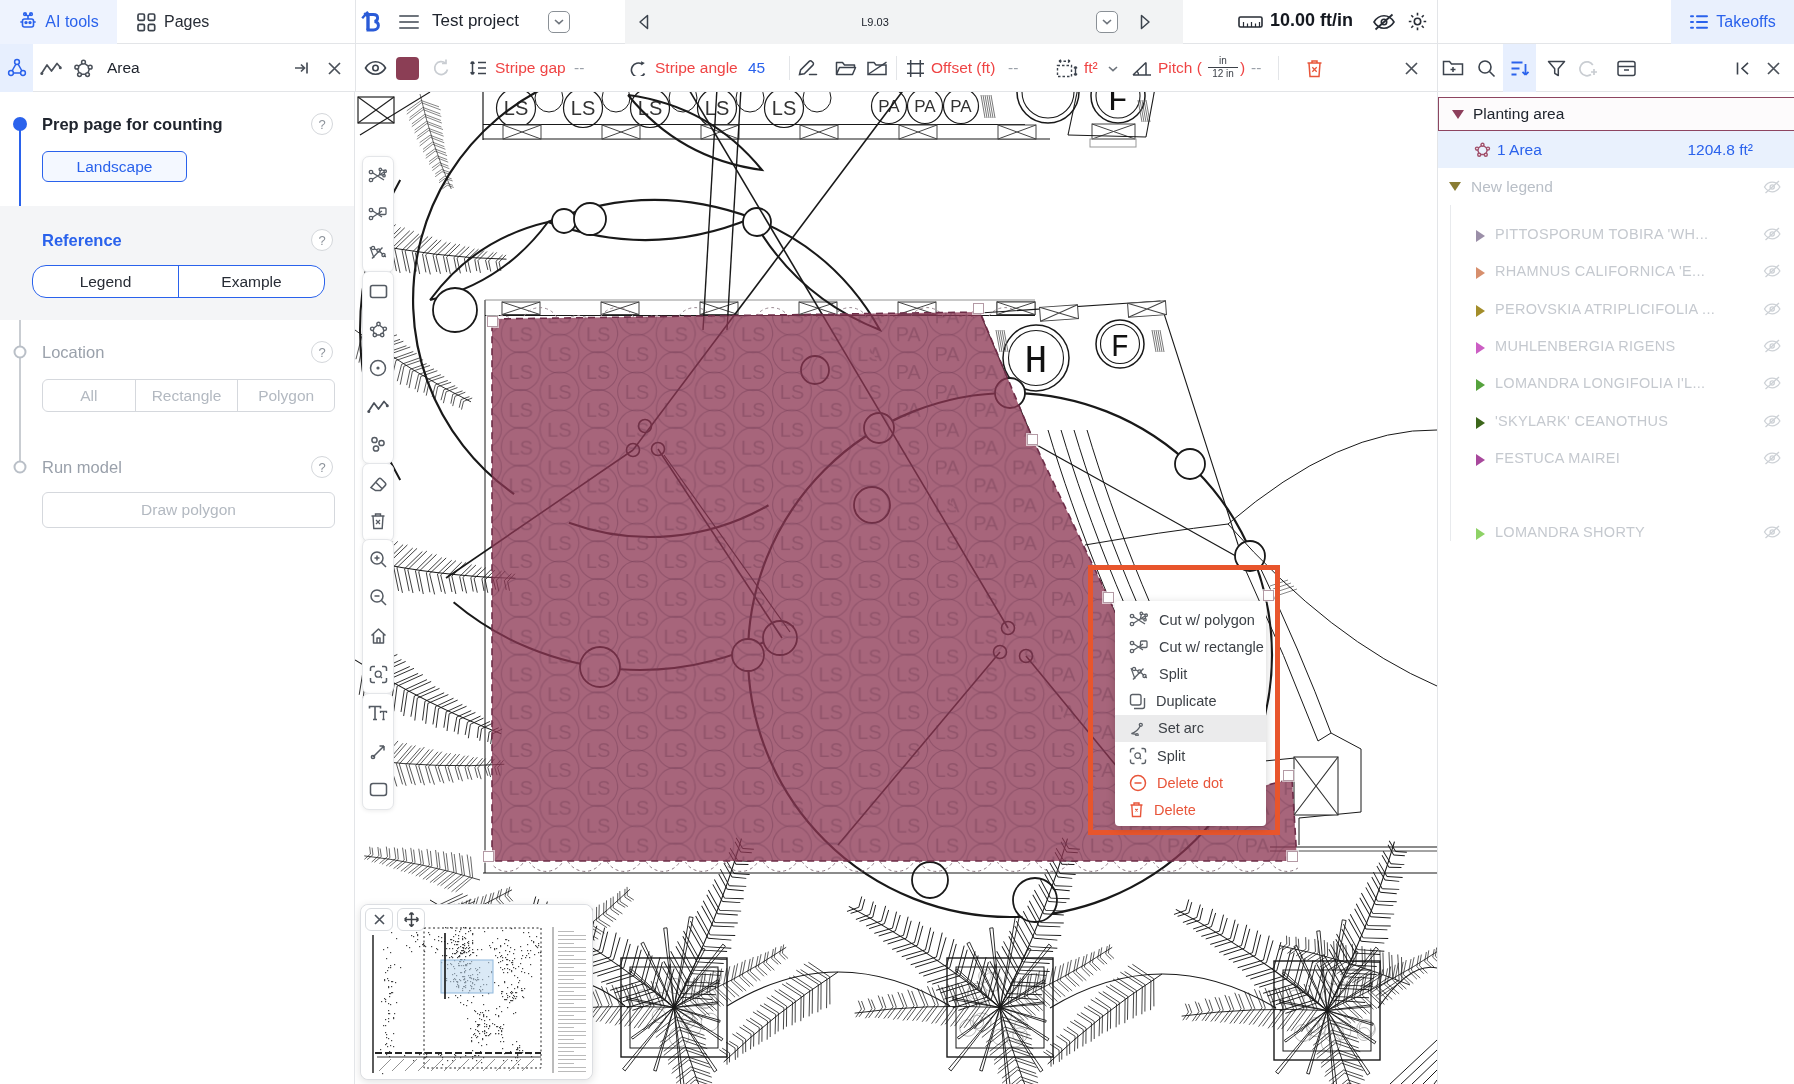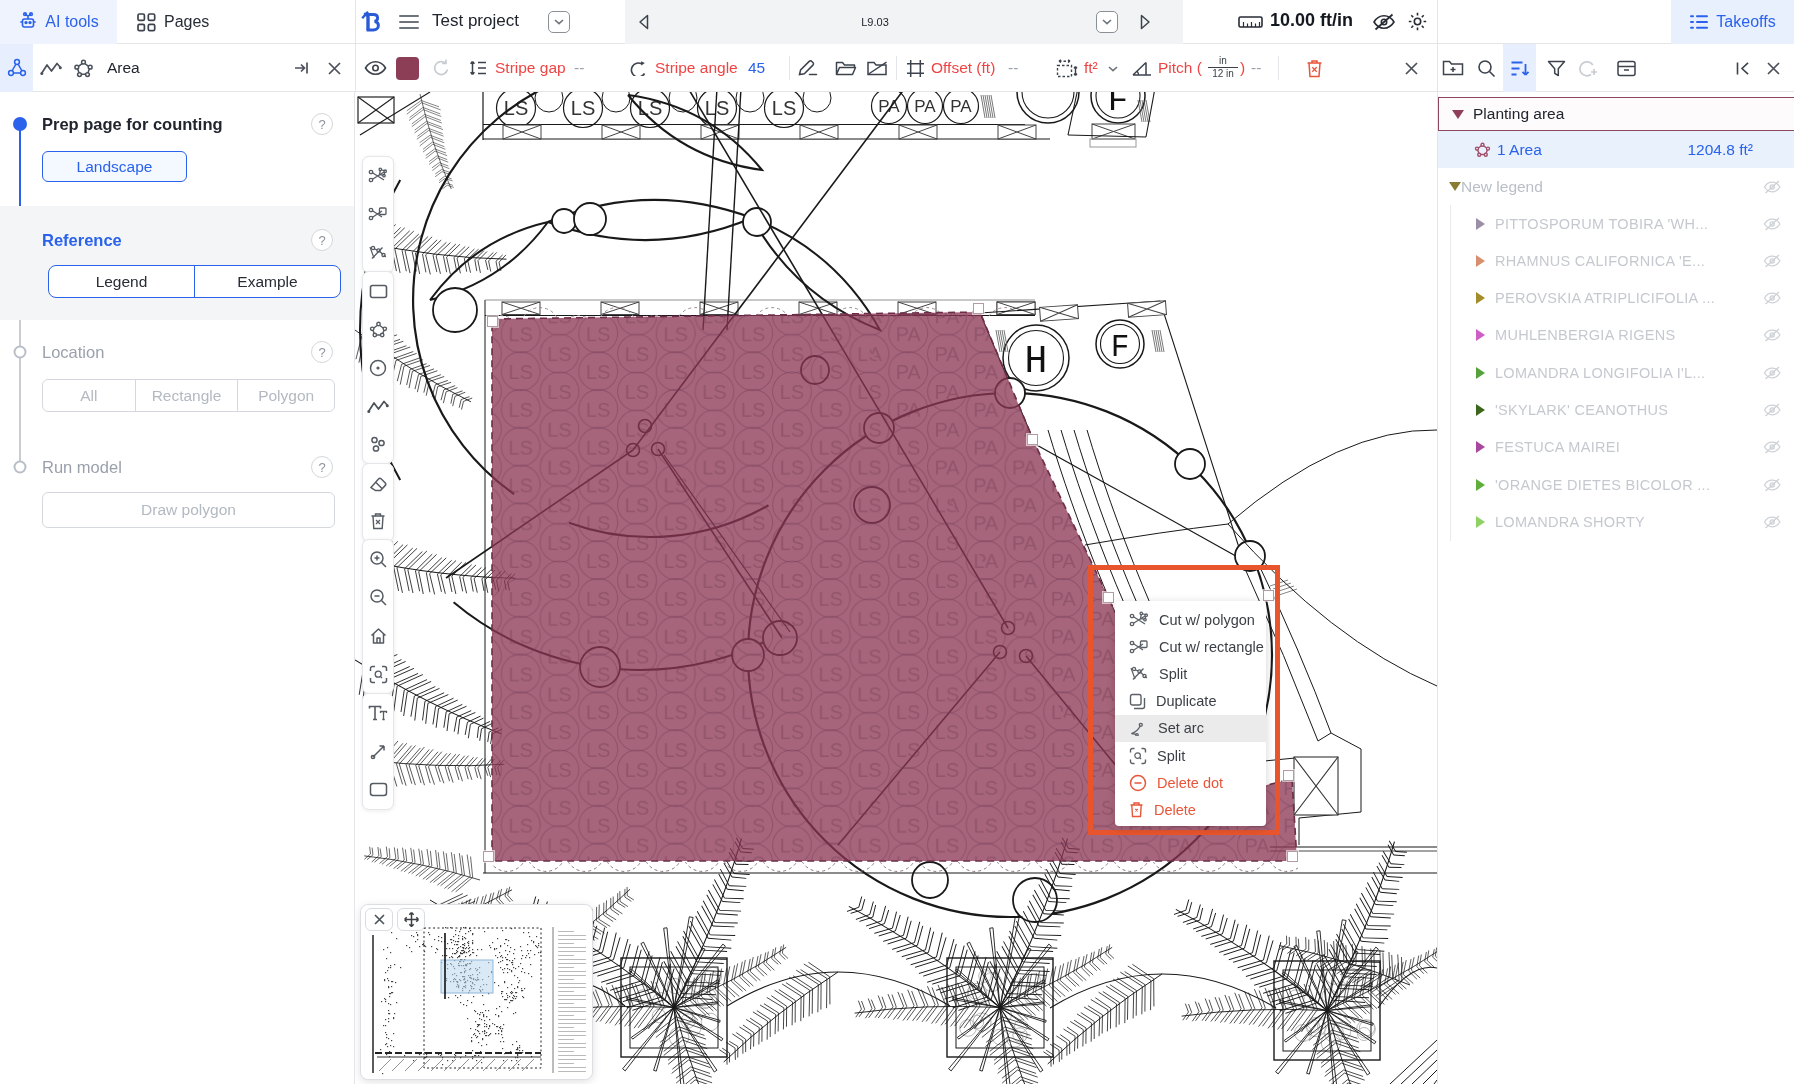--- a/index.html
+++ b/index.html
@@ -26,21 +26,21 @@
 #lpanel{position:absolute;left:0;top:92px;width:355px;height:992px;background:#fff;border-right:1px solid #e3e5e8}
 .steptitle{position:absolute;left:42px;font-size:16.5px;font-weight:700;color:#20252e}
 .qmark{position:absolute;left:311px;width:22px;height:22px;border:1px solid #d4d7db;border-radius:50%;color:#8d939b;font-size:13px;display:flex;align-items:center;justify-content:center;background:#fff}
 .btn{position:absolute;display:flex;align-items:center;justify-content:center;font-size:15.5px;border-radius:6px}
 .grayband{position:absolute;left:0;top:114px;width:354px;height:114px;background:#f4f5f7}
 
 #rpanel{position:absolute;left:1437px;top:92px;width:357px;height:992px;background:#fff;border-left:1px solid #e3e5e8}
 .pahead{position:absolute;left:0;top:5px;width:357px;height:34px;border:1px solid #8d4560;background:#fdfbfc;display:flex;align-items:center}
 .parow{position:absolute;left:0;top:39px;width:357px;height:37px;background:#e9f1fd;display:flex;align-items:center;color:#2a62ec;font-size:15.5px}
 .legrow{position:absolute;left:0;width:357px;height:37px;display:flex;align-items:center;font-size:15.5px;color:#b9bfc7}
-.item{position:absolute;left:0;width:357px;height:37px;display:flex;align-items:center;font-size:14.5px;color:#c5c9cf;letter-spacing:.3px}
+.item{position:absolute;left:0;width:357px;height:37px;display:flex;align-items:flex-end;font-size:14.5px;color:#c5c9cf;letter-spacing:.3px}
 .tri-r{width:0;height:0;border-top:6px solid transparent;border-bottom:6px solid transparent;border-left:9px solid #888}
 .tri-d{width:0;height:0;border-left:6.5px solid transparent;border-right:6.5px solid transparent;border-top:9px solid #888}
 
 #canvas{position:absolute;left:355px;top:92px;width:1082px;height:992px;background:#fff;overflow:hidden}
 .tbcard{position:absolute;left:7px;width:32px;background:#fff;border:1px solid #e4e6e9;border-radius:7px;box-shadow:0 1px 4px rgba(0,0,0,.08);display:flex;flex-direction:column;align-items:center}
 .tbcell{width:32px;height:38.3px;display:flex;align-items:center;justify-content:center;color:#555b63}
 
 #cmenu{position:absolute;left:760px;top:509px;width:151px;height:225px;background:#fff;border-radius:4px;box-shadow:0 2px 10px rgba(0,0,0,.18);padding-top:5px;z-index:30}
 .mi{height:27.2px;display:flex;align-items:center;padding-left:14px;gap:10px;font-size:14.5px;color:#3c4046;white-space:nowrap}
 .mi.red{color:#e8553a}
@@ -378,21 +378,21 @@
 <circle cx="20" cy="148" r="6" fill="#fff" stroke="#2a62ec" stroke-width="3"></circle>
 <circle cx="20" cy="260" r="5.5" fill="#fff" stroke="#b9bfc7" stroke-width="2"></circle>
 <circle cx="20" cy="375" r="5.5" fill="#fff" stroke="#b9bfc7" stroke-width="2"></circle>
 </svg>
 <div class="steptitle" style="top:23px">Prep page for counting</div>
 <div class="qmark" style="top:21px">?</div>
 <div class="btn" style="left:42px;top:59px;width:145px;height:31px;border:1px solid #2a62ec;background:#f4f8ff;color:#2a62ec">Landscape</div>
 <div class="grayband"></div>
 <div class="steptitle" style="top:139px;color:#2a62ec">Reference</div>
 <div class="qmark" style="top:137px">?</div>
-<div style="position:absolute;left:48px;top:173px;width:293px;height:33px;border:1.5px solid #2a62ec;border-radius:8px;background:#fff;display:flex">
+<div style="position:absolute;left:32px;top:173px;width:293px;height:33px;border:1.5px solid #2a62ec;border-radius:14px;background:#fff;display:flex">
   <div style="flex:1;display:flex;align-items:center;justify-content:center;font-size:15.5px;color:#272c35;border-right:1.5px solid #2a62ec">Legend</div>
   <div style="flex:1;display:flex;align-items:center;justify-content:center;font-size:15.5px;color:#272c35">Example</div>
 </div>
 <div class="steptitle" style="top:251px;color:#9aa1ab;font-weight:400">Location</div>
 <div class="qmark" style="top:249px">?</div>
 <div style="position:absolute;left:42px;top:287px;width:293px;height:33px;border:1px solid #d5d8dd;border-radius:6px;background:#fff;display:flex;color:#b3b9c1;font-size:15.5px">
   <div style="flex:0.93;display:flex;align-items:center;justify-content:center;border-right:1px solid #d5d8dd">All</div>
   <div style="flex:1.03;display:flex;align-items:center;justify-content:center;border-right:1px solid #d5d8dd">Rectangle</div>
   <div style="flex:0.97;display:flex;align-items:center;justify-content:center">Polygon</div>
 </div>
@@ -417,21 +417,21 @@
               <circle cx="11.8" cy="12.7" r="1.5" fill="#fff"></circle>
             </g>
           </svg>
         </span>
         <span style="margin-left:6px">1 Area</span>
         <span style="flex:1"></span>
         <span style="margin-right:42px">1204.8 ft²</span>
       </div>
 <div class="legrow" style="top:76px">
         <div class="tri-d" style="margin-left:11px;border-top-color:#8a7d33"></div>
-        <span style="">New legend</span>
+        <span style="margin-left:10px">New legend</span>
         <span style="flex:1"></span>
         <span style="margin-right:13px">
           <svg width="19" height="16" viewBox="0 0 19 16" style="">
             <g fill="none" stroke="#cdd1d6" stroke-width="1.3">
               <path d="M1.5 8c2-3.2 4.6-4.8 7.7-4.8S14.9 4.8 16.9 8c-2 3.2-4.6 4.8-7.7 4.8S3.5 11.2 1.5 8z"></path>
               <circle cx="9.2" cy="8" r="2.1"></circle>
               <path d="M2.5 14 16 2" stroke-width="1.4"></path>
             </g>
           </svg>
         </span>
@@ -511,33 +511,20 @@
               <path d="M1.5 8c2-3.2 4.6-4.8 7.7-4.8S14.9 4.8 16.9 8c-2 3.2-4.6 4.8-7.7 4.8S3.5 11.2 1.5 8z"></path>
               <circle cx="9.2" cy="8" r="2.1"></circle>
               <path d="M2.5 14 16 2" stroke-width="1.4"></path>
             </g>
           </svg>
         </span>
       </div>
       <div class="item" style="top:336.8px">
         <div class="tri-r" style="margin-left:38px;margin-right:10px;border-left-color:#a8489c"></div>
         <span style="flex:1">FESTUCA MAIREI</span>
-        <span style="margin-right:13px">
-          <svg width="19" height="16" viewBox="0 0 19 16" style="">
-            <g fill="none" stroke="#cdd1d6" stroke-width="1.3">
-              <path d="M1.5 8c2-3.2 4.6-4.8 7.7-4.8S14.9 4.8 16.9 8c-2 3.2-4.6 4.8-7.7 4.8S3.5 11.2 1.5 8z"></path>
-              <circle cx="9.2" cy="8" r="2.1"></circle>
-              <path d="M2.5 14 16 2" stroke-width="1.4"></path>
-            </g>
-          </svg>
-        </span>
-      </div>
-      <div class="item" style="top:374.1px">
-        <div class="tri-r" style="margin-left:38px;margin-right:10px;border-left-color:#5fae3c"></div>
-        <span style="flex:1">'ORANGE DIETES BICOLOR ...</span>
         <span style="margin-right:13px">
           <svg width="19" height="16" viewBox="0 0 19 16" style="">
             <g fill="none" stroke="#cdd1d6" stroke-width="1.3">
               <path d="M1.5 8c2-3.2 4.6-4.8 7.7-4.8S14.9 4.8 16.9 8c-2 3.2-4.6 4.8-7.7 4.8S3.5 11.2 1.5 8z"></path>
               <circle cx="9.2" cy="8" r="2.1"></circle>
               <path d="M2.5 14 16 2" stroke-width="1.4"></path>
             </g>
           </svg>
         </span>
       </div>

